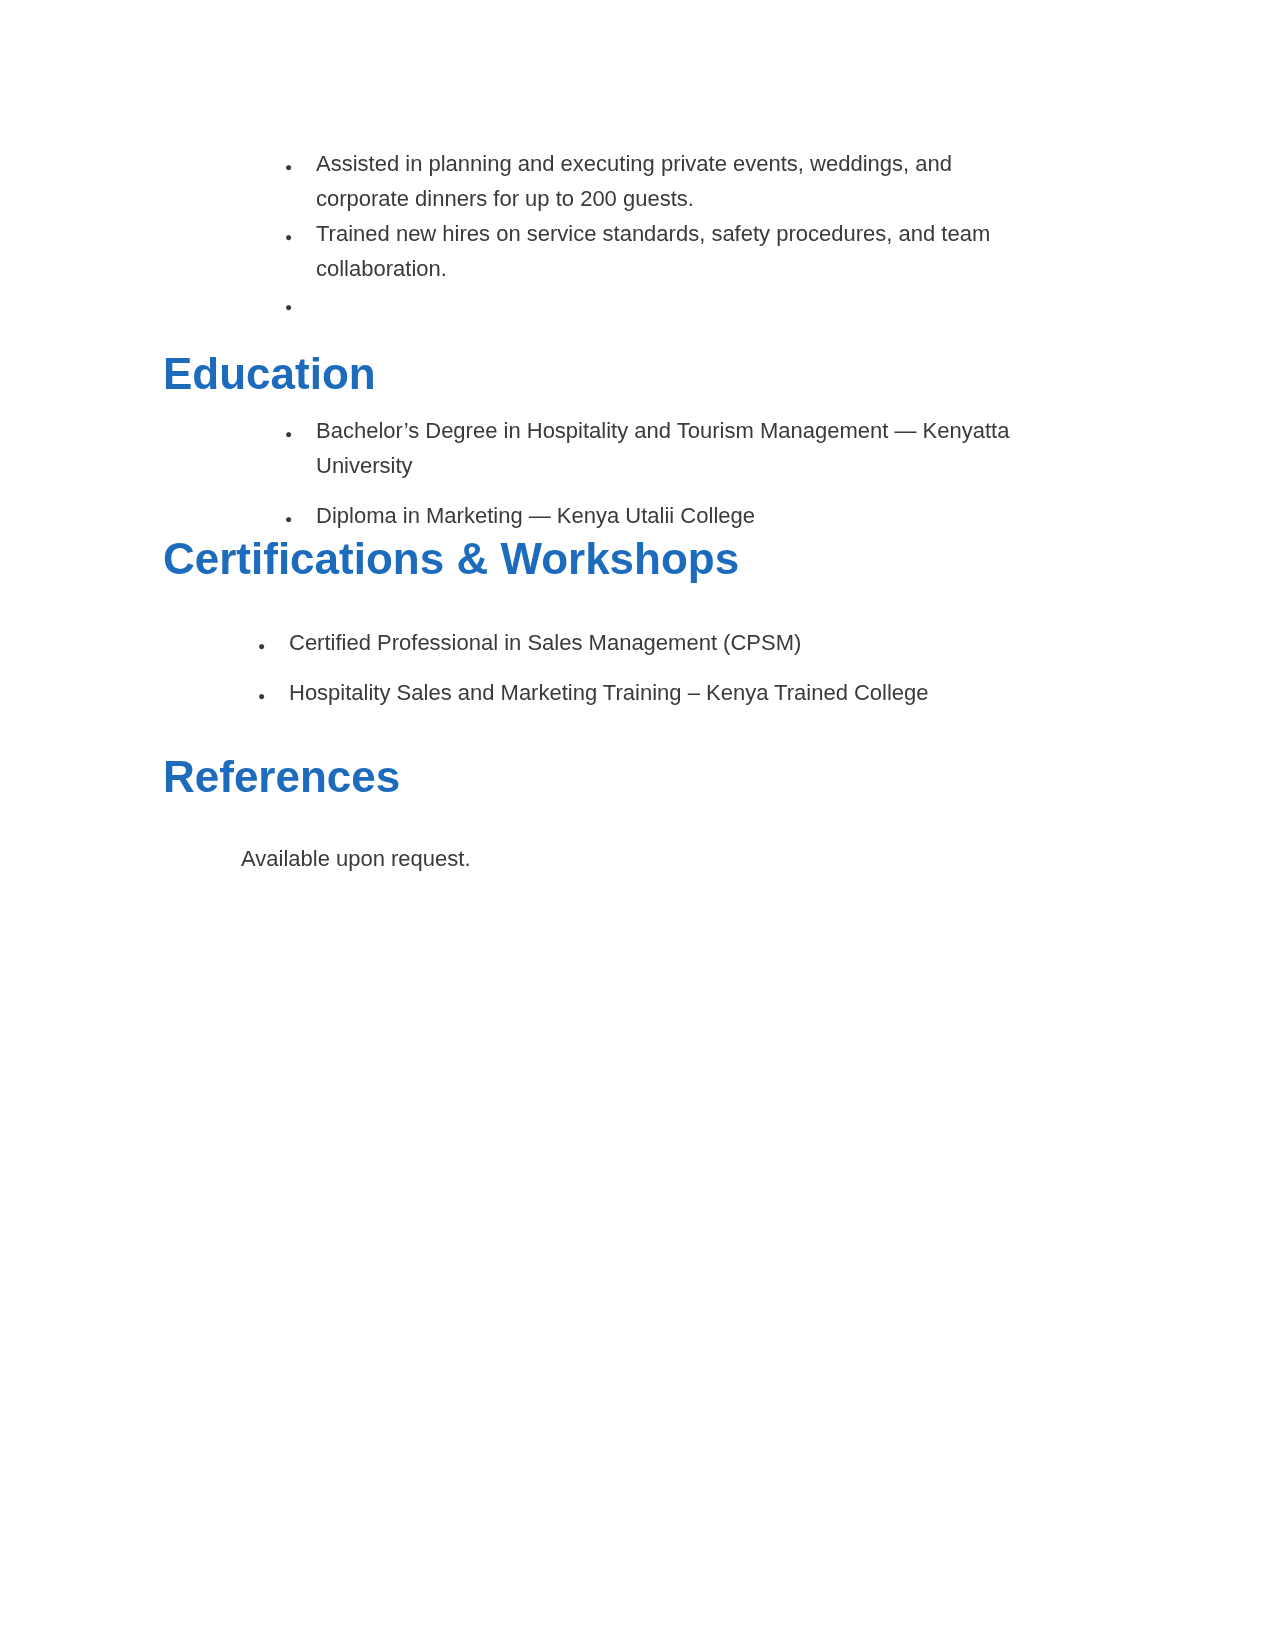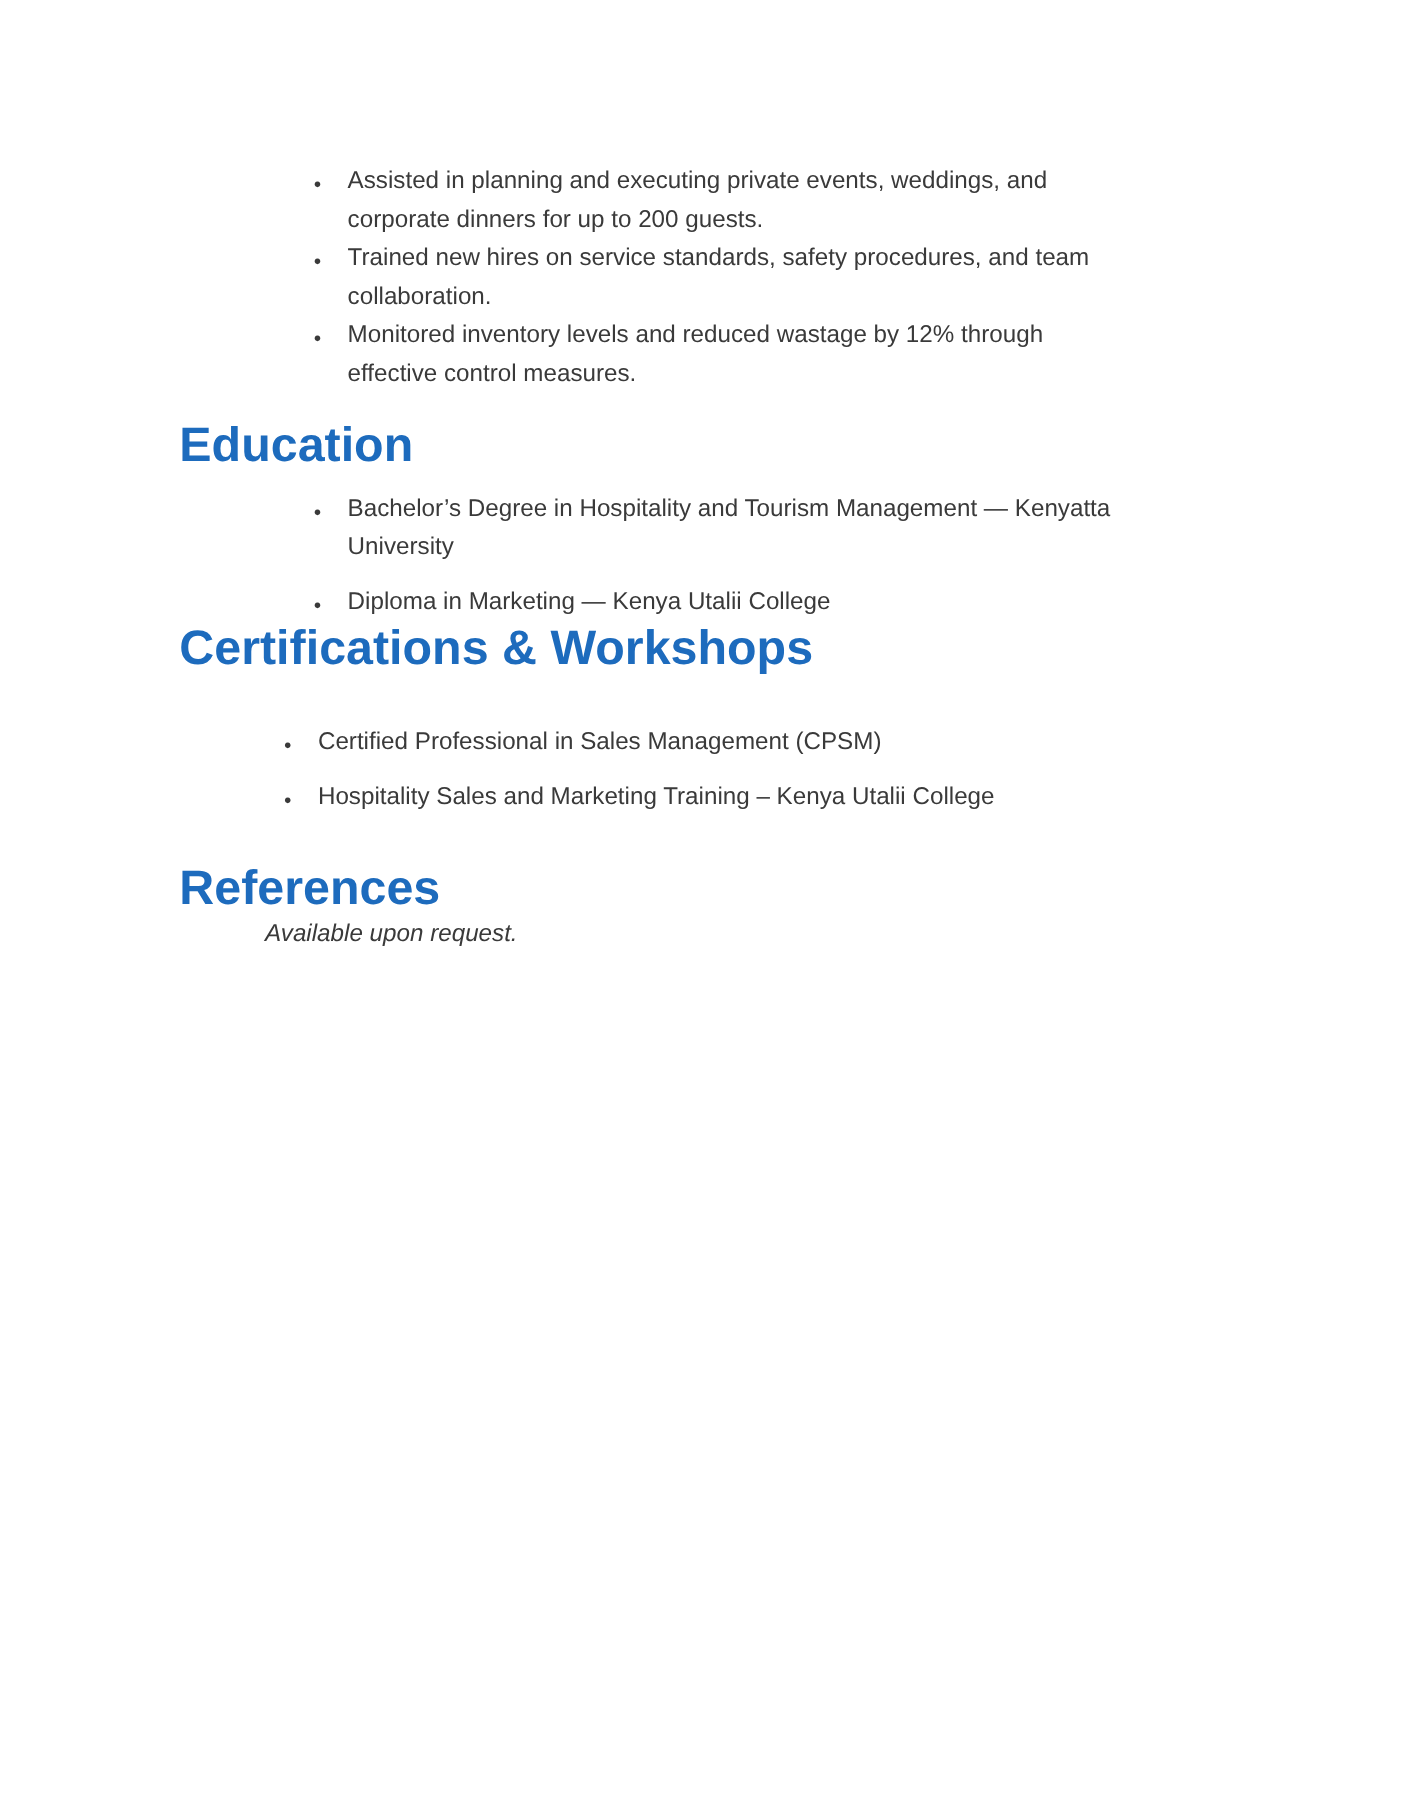--- a/index.html
+++ b/index.html
@@ -58,41 +58,40 @@
     font-weight: 700;
     color: var(--heading-color);
     letter-spacing: 0;
   }
   .heading-education { margin-top: 27px; }
   .heading-certifications { }
   .heading-references { margin-top: 41px; }
 
   
   .references-body {
+    margin-top: 42px;
     margin-left: 78px;
-    font-style: italic;
   }
 </style>
 </head>
 <body>
 
 <div class="page">
 
   <ul class="list list-exp doc-text">
     <li>
       <span class="marker"></span>
       <span class="li-text">Assisted in planning and executing private events, weddings, and corporate dinners for up to 200 guests.</span>
     </li>
     <li>
       <span class="marker"></span>
       <span class="li-text">Trained new hires on service standards, safety procedures, and team collaboration.</span>
     </li>
     <li>
       <span class="marker"></span>
-      <span class="li-text">Monitored inventory levels and reduced wastage by 12% through effective control measures.</span>
     </li>
   </ul>
 
   <h2 class="section-heading heading-education">Education</h2>
 
   <ul class="list list-edu doc-text">
     <li>
       <span class="marker"></span>
       <span class="li-text">Bachelor’s Degree in Hospitality and Tourism Management — Kenyatta University</span>
     </li>
@@ -104,21 +103,21 @@
 
   <h2 class="section-heading heading-certifications">Certifications &amp; Workshops</h2>
 
   <ul class="list list-cert doc-text">
     <li>
       <span class="marker"></span>
       <span class="li-text">Certified Professional in Sales Management (CPSM)</span>
     </li>
     <li>
       <span class="marker"></span>
-      <span class="li-text">Hospitality Sales and Marketing Training – Kenya Utalii College</span>
+      <span class="li-text">Hospitality Sales and Marketing Training – Kenya Trained College</span>
     </li>
   </ul>
 
   <h2 class="section-heading heading-references">References</h2>
 
   <p class="references-body doc-text">Available upon request.</p>
 
 </div>
 
 </body></html>

